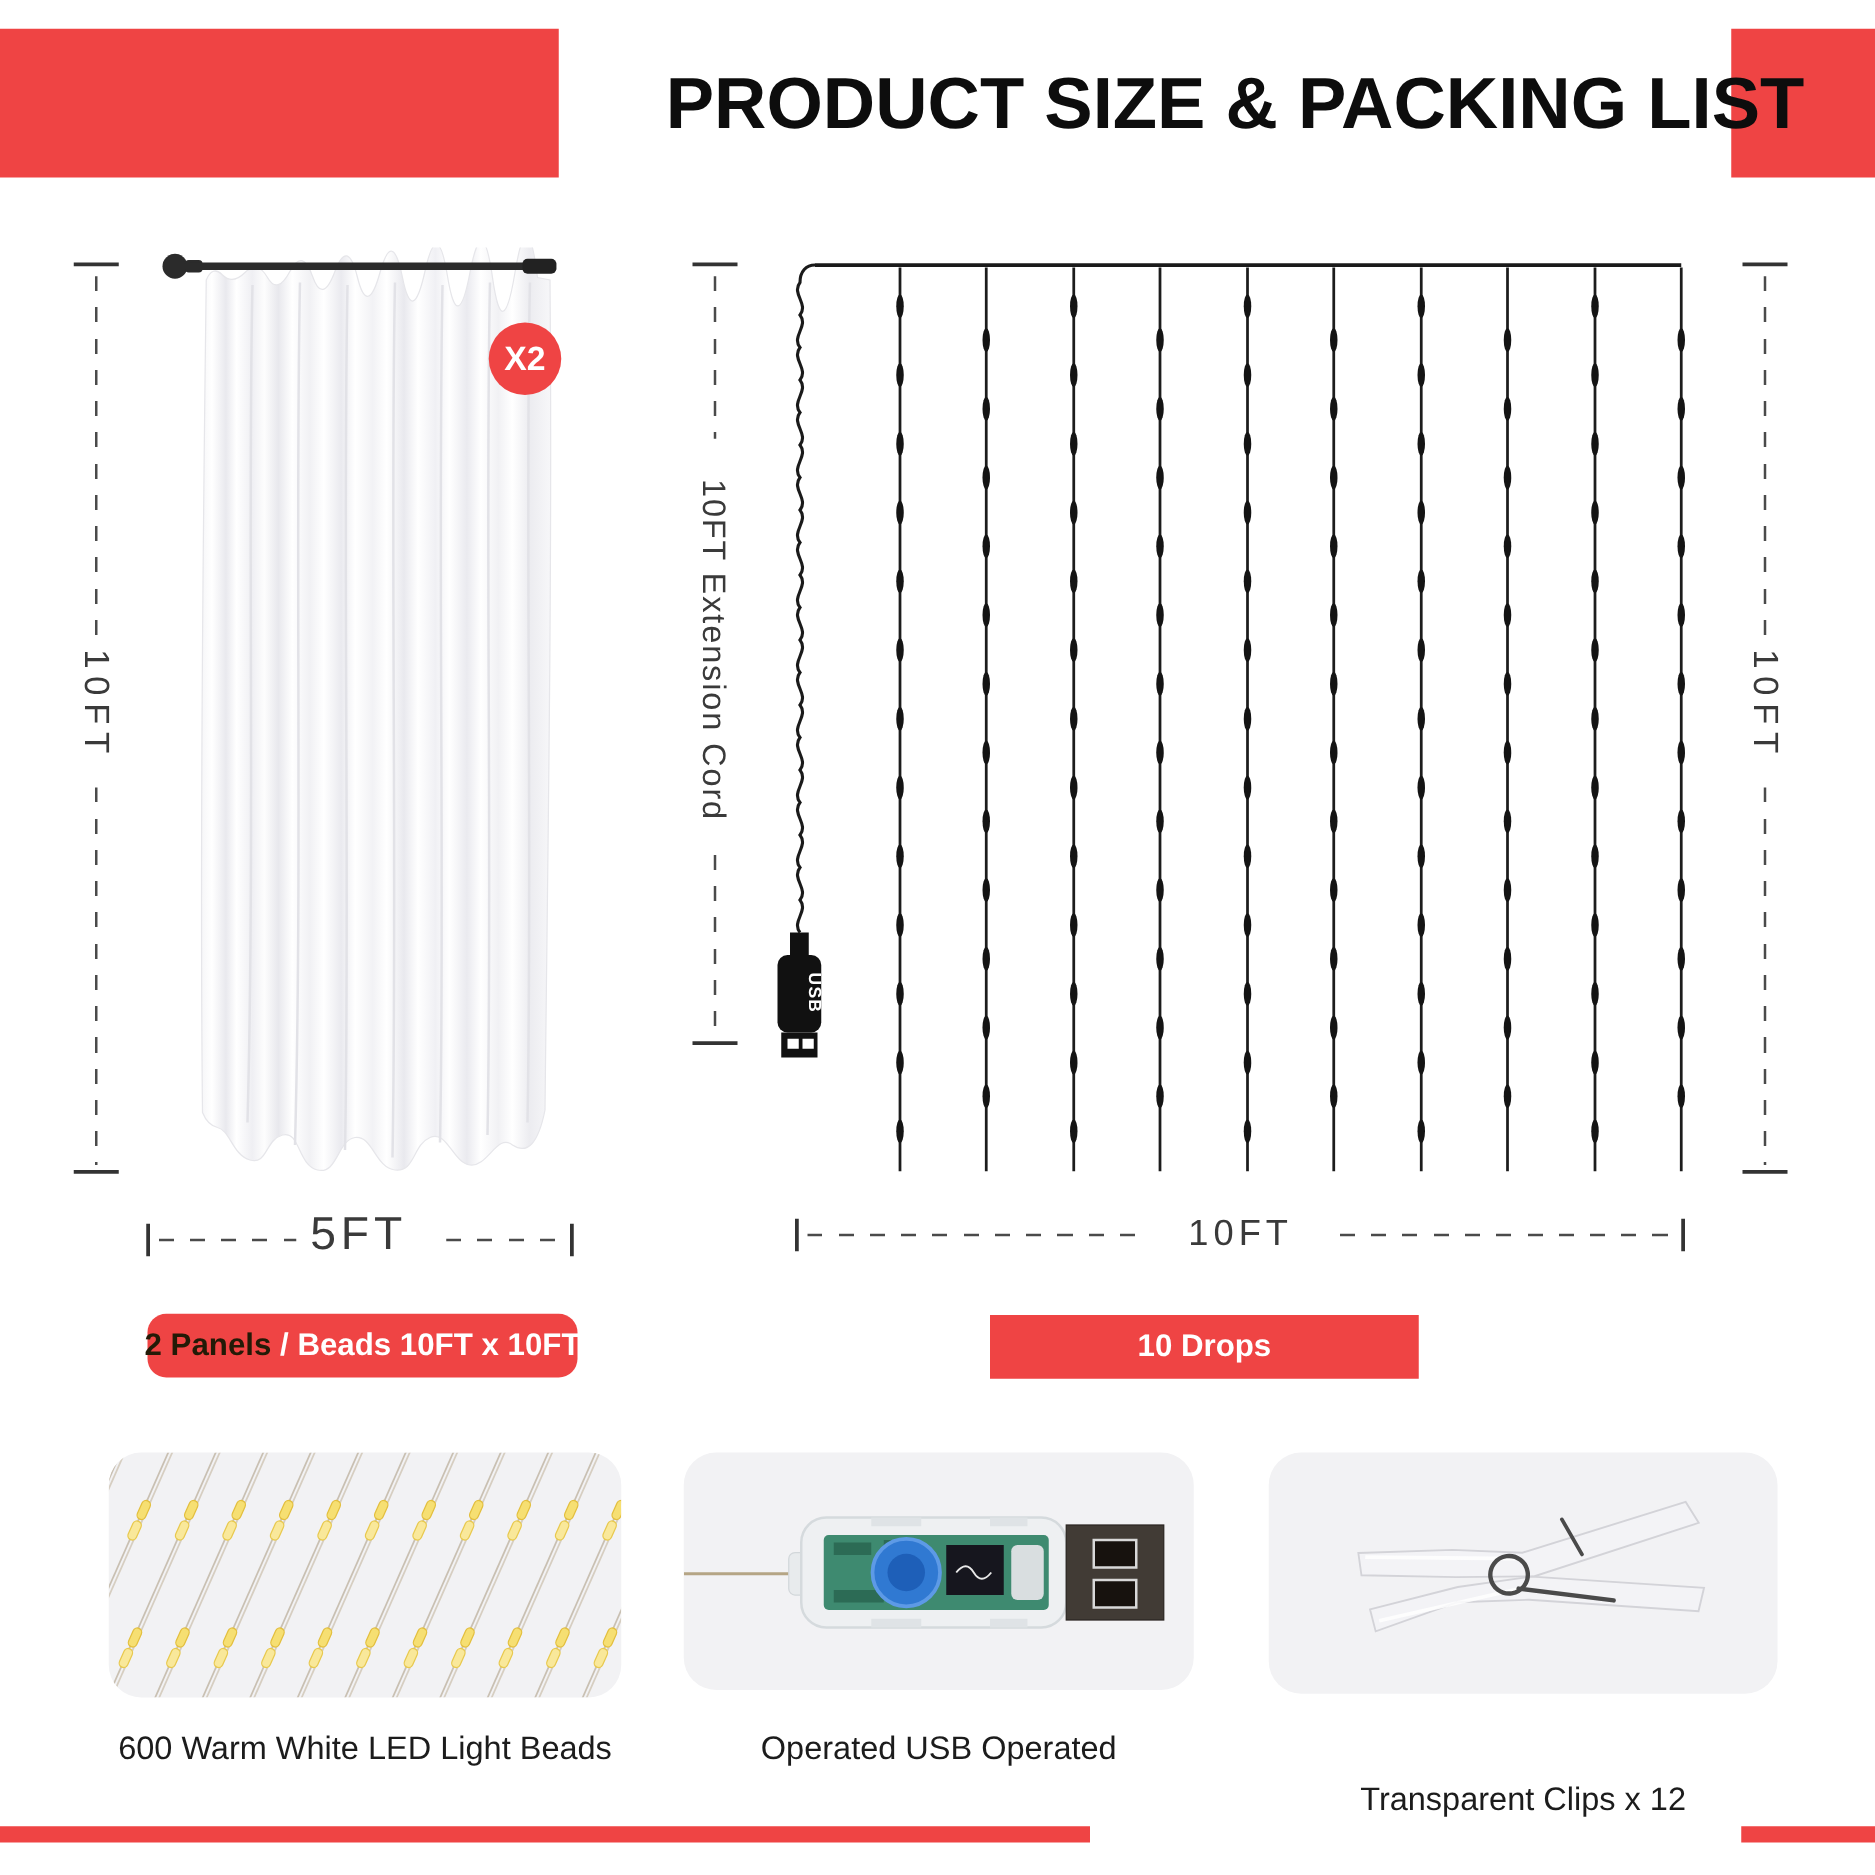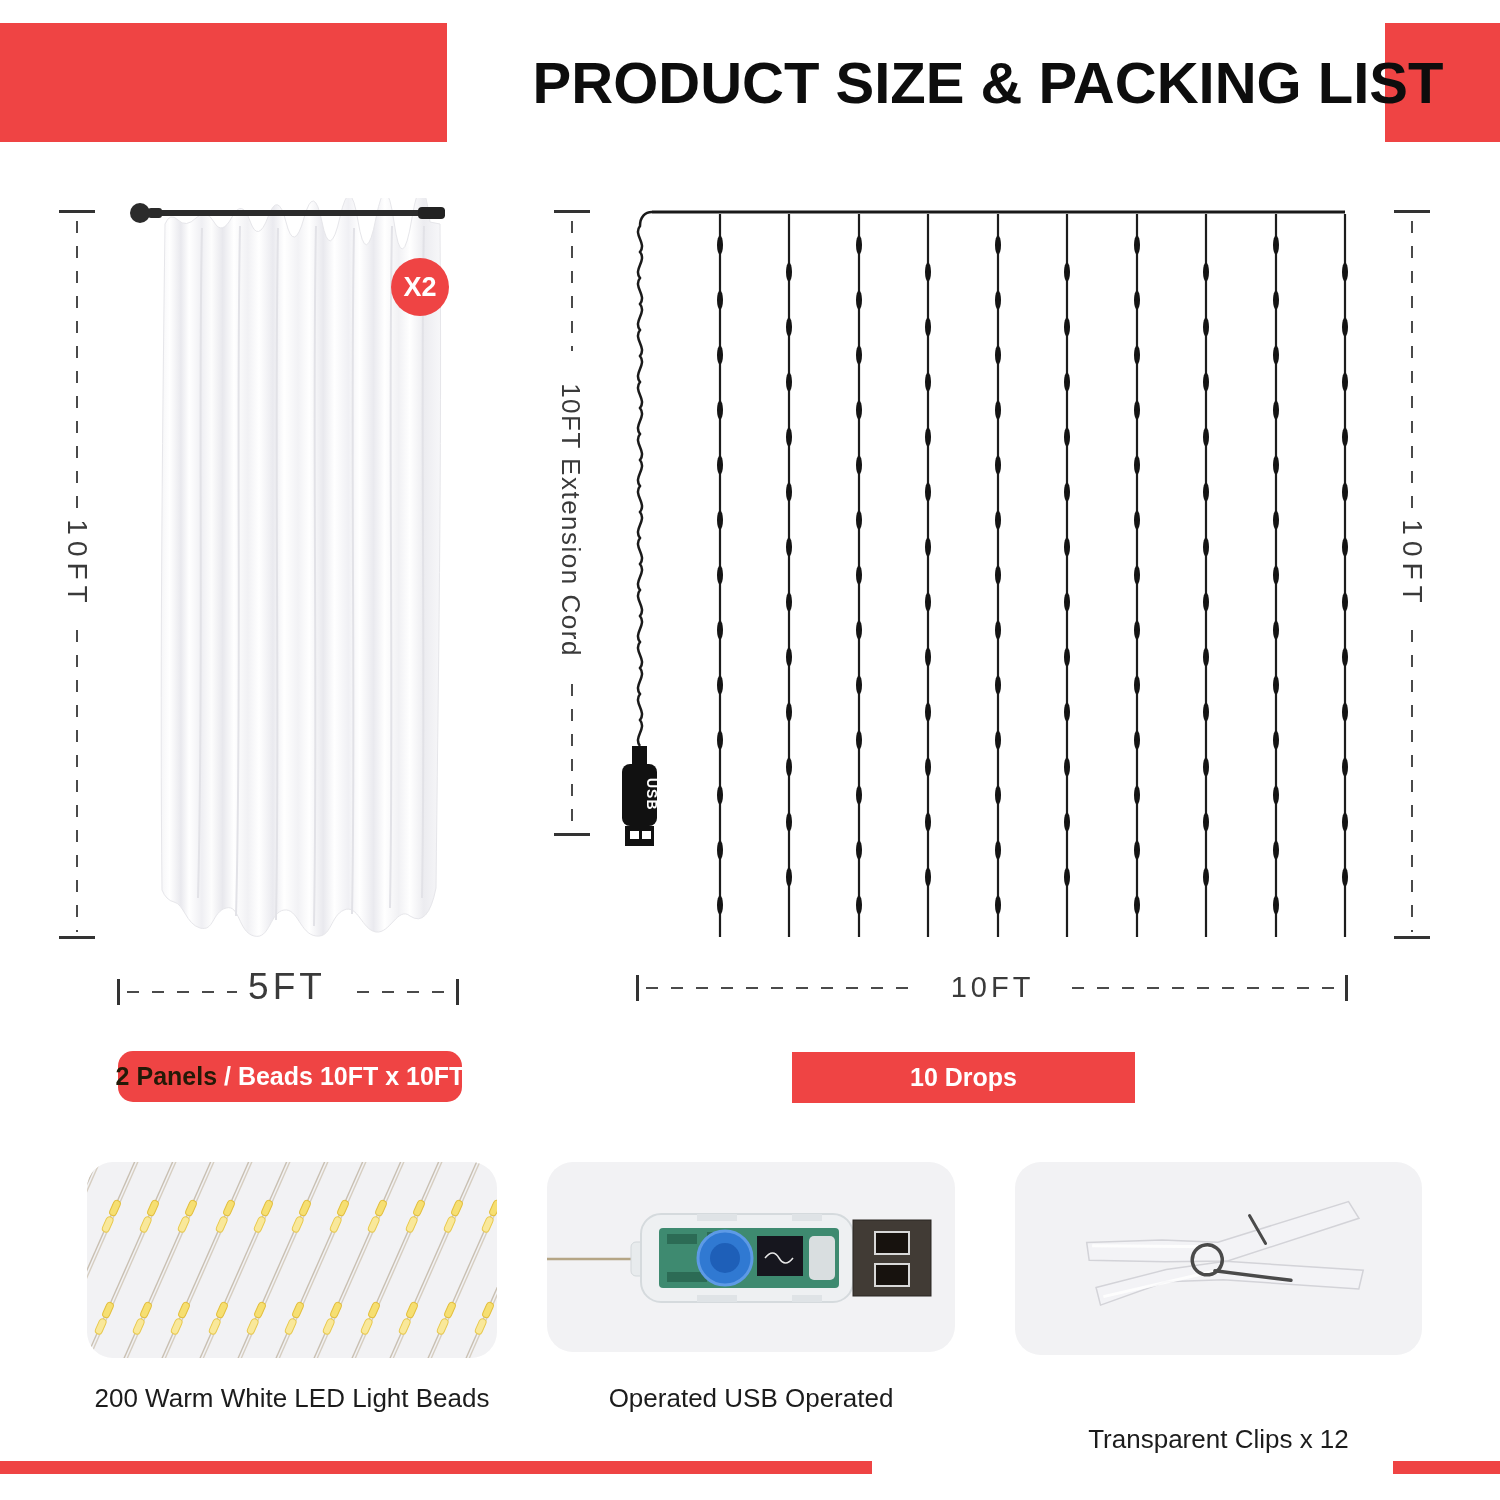--- a/index.html
+++ b/index.html
@@ -276,20 +276,20 @@
         <polygon points="78,108 150,100 210,100 345,128 338,146 205,118 148,112 80,126" fill="#f3f3f6" stroke="#d3d3d8" stroke-width="1.5"></polygon>
         <path d="M80,66 L200,84" stroke="#ffffff" stroke-width="3" opacity="0.85"></path>
         <path d="M84,118 L200,108" stroke="#ffffff" stroke-width="3" opacity="0.85"></path>
         <circle cx="192" cy="96" r="15" fill="none" stroke="#4a4a4a" stroke-width="3.5"></circle>
         <line x1="198" y1="108" x2="272" y2="128" stroke="#4a4a4a" stroke-width="3.5" stroke-linecap="round"></line>
         <line x1="240" y1="58" x2="252" y2="88" stroke="#4a4a4a" stroke-width="3" stroke-linecap="round"></line>
       </g>
     </svg>
   </div>
 
-  <div class="abs caption cap1">200 Warm White LED Light Beads</div>
+  <div class="abs caption cap1">600 Warm White LED Light Beads</div>
   <div class="abs caption cap2">Operated USB Operated</div>
   <div class="abs caption cap3">Transparent Clips x 12</div>
 
   <div class="abs yellow band-bl"></div>
   <div class="abs yellow band-br"></div>
 
 </div>
 
 </body></html>

